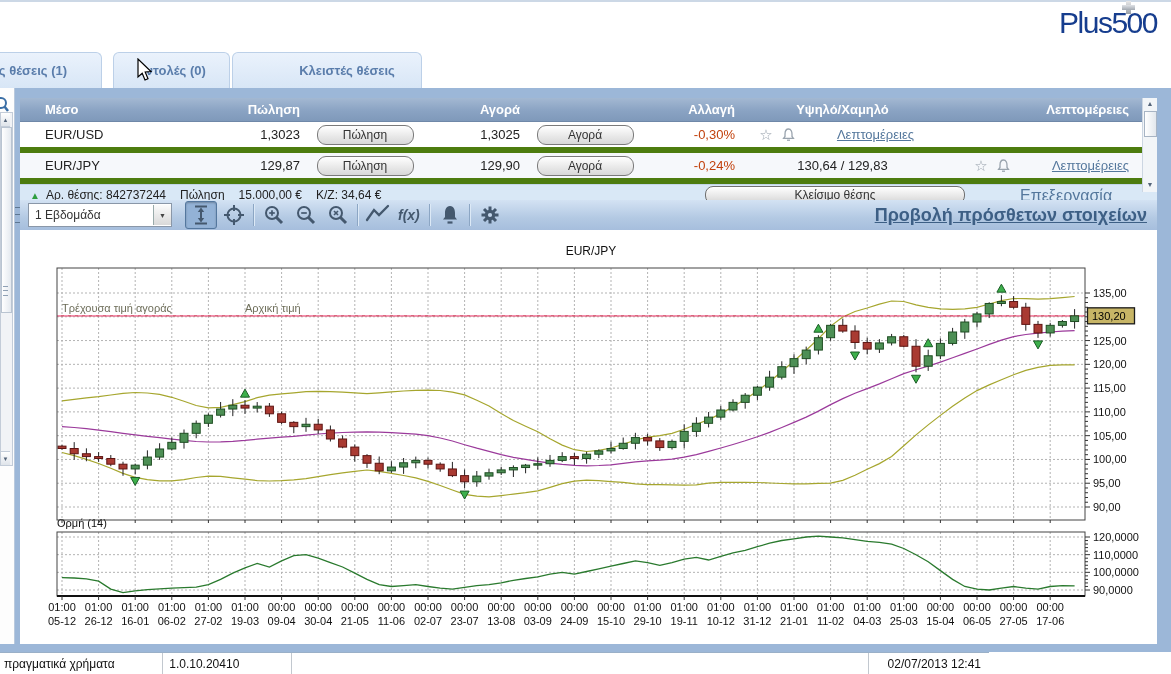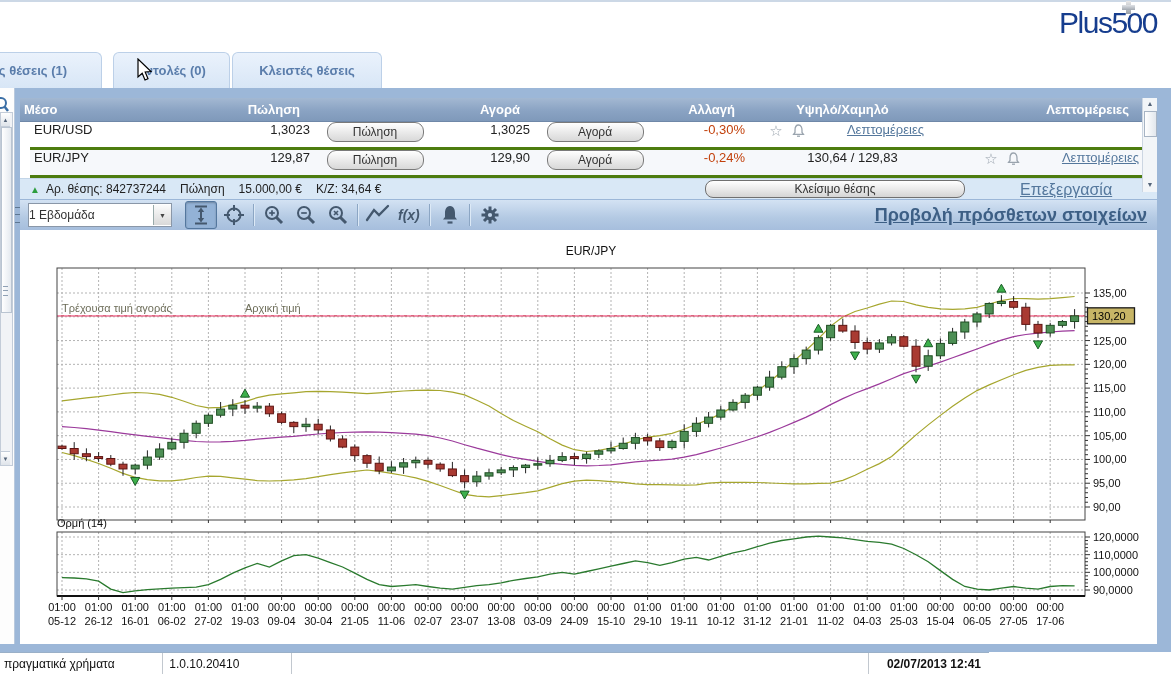--- a/index.html
+++ b/index.html
@@ -23,23 +23,23 @@
           display:flex;align-items:center;justify-content:center;font-size:6px;color:#55657a;}
   .sb-thumb{position:absolute;left:0;top:14px;width:9px;height:184px;background:linear-gradient(90deg,#ffffff,#e4e9ef);border:1px solid #b9c4d1;}
   .sb-grip{position:absolute;left:1px;top:158px;width:5px;height:8px;border-top:1px solid #8fa0b4;border-bottom:1px solid #8fa0b4;}
   .sb-grip:before{content:"";position:absolute;left:0;top:3px;width:5px;height:1px;background:#8fa0b4;}
   .sb-down{position:absolute;left:0;bottom:0;border-bottom:none;border-top:1px solid #c3ccd8;}
   .splitter-grip{left:15px;top:207px;width:5px;height:14px;border-top:1px solid #5d7792;border-bottom:1px solid #5d7792;}
   .splitter-grip:before{content:"";position:absolute;left:0;top:6px;width:5px;height:1px;background:#5d7792;}
   
   .tablewrap{left:20px;top:98px;width:1137px;height:94px;background:#fff;}
   .thead{display:flex;height:23px;background:linear-gradient(#a3b8d2,#8aa3c3 55%,#7f99ba);color:#fff;font-weight:bold;font-size:13px;align-items:center;border-bottom:1px solid #6f88a8;}
-  .trow{display:flex;height:25px;align-items:flex-start;font-size:13px;color:#222;border-bottom:3px solid #4d7c0f;margin-left:10px;}
+  .trow{display:flex;height:25px;align-items:center;font-size:13px;color:#222;border-bottom:6px solid #4d7c0f;}
   .trow.alt{background:#f6f8fb;}
-  .c1{width:190px;padding-left:4px;box-sizing:border-box;}
+  .c1{width:190px;padding-left:25px;box-sizing:border-box;}
   .c2{width:90px;text-align:right;}
   .c3{width:130px;text-align:center;}
   .c4{width:90px;text-align:right;}
   .c5{width:130px;text-align:center;}
   .c6{width:85px;text-align:right;color:#c2410c;}
   .c7{width:215px;text-align:center;}
   .c8{width:85px;display:flex;justify-content:center;gap:8px;align-items:center;}
   .c9{width:108px;text-align:right;padding-right:14px;box-sizing:border-box;}
   .hcell{color:#fff;}
   .btn{display:inline-block;width:95px;height:18px;line-height:18px;font-size:12px;color:#333;text-align:center;
@@ -52,21 +52,21 @@
   .close-btn{position:absolute;left:685px;top:1px;width:258px;height:16px;line-height:16px;font-size:12px;color:#333;text-align:center;
        background:linear-gradient(#ffffff,#e6e6e6 60%,#d5d5d5);border:1px solid #707070;border-radius:8px;cursor:pointer;}
   .edit-link{position:absolute;left:1000px;top:2px;}
   .tscroll{position:absolute;right:0;top:0;width:14px;height:94px;background:#f2f5f8;border-left:1px solid #ccd6e2;}
   .tscroll .up,.tscroll .down{position:absolute;left:1px;width:12px;height:12px;text-align:center;font-size:7px;color:#55657a;line-height:12px;}
   .tscroll .down{bottom:1px;}
   .tscroll .thumb{position:absolute;left:1px;top:13px;width:11px;height:24px;background:linear-gradient(90deg,#fff,#e2e7ed);border:1px solid #a7b4c4;}
   
   .toolbar{left:20px;top:200px;width:1137px;height:30px;background:linear-gradient(#d3e2f3,#b3c9e3 60%,#a6bedd);display:flex;align-items:center;}
   .dropdown{margin-left:8px;width:142px;height:22px;background:#fff;border:1px solid #8a97a8;display:flex;align-items:center;cursor:pointer;}
-  .dropdown .dd-text{flex:1;font-size:12px;color:#333;}
+  .dropdown .dd-text{flex:1;font-size:12px;color:#333;padding-left:6px;}
   .dropdown .dd-btn{width:17px;height:20px;background:linear-gradient(#fbfbfb,#d9d9d9);border-left:1px solid #9aa;display:flex;align-items:center;justify-content:center;font-size:7px;color:#444;}
   .tbtn{width:30px;height:26px;margin:0 1px;display:flex;align-items:center;justify-content:center;border-radius:3px;cursor:pointer;}
   .tbtn.pressed{background:#93b2d6;border:1px solid #54779e;box-shadow:inset 0 1px 2px rgba(0,0,0,.25);}
   .tsep{width:1px;height:22px;background:#8ca6c4;margin:0 3px;border-right:1px solid #dce9f6;}
   .toolbar .more{margin-left:auto;margin-right:10px;font-size:18px;color:#3d5f85;font-weight:bold;text-decoration:underline;cursor:pointer;}
   .ticon{stroke:#44586e;fill:none;stroke-width:2;}
   
   .chart{left:20px;top:230px;width:1137px;height:414px;background:#fff;}
   svg text{font-family:"Liberation Sans","DejaVu Sans",sans-serif;}
   
@@ -83,21 +83,21 @@
   <span>Plus500</span>
   <span class="logo-plus"></span>
 </div>
 
 <div class="abs tab" style="left:-42px;width:142px;">
   <span>ές θέσεις (1)</span>
 </div>
 <div class="abs tab" style="left:113px;width:115px;">
   <span>Εντολές (0)</span>
 </div>
-<div class="abs tab" style="left:232px;width:148px;">
+<div class="abs tab" style="left:232px;width:148px;padding-left:40px;">
   <span>Κλειστές θέσεις</span>
 </div>
 
 <div class="abs frame"></div>
 
 <div class="abs sidebar">
   <svg class="abs" style="left:-6px;top:8px;" width="16" height="18">
     <circle cx="7" cy="7" r="5" fill="none" stroke="#3a6ea5" stroke-width="2"></circle>
     <line x1="10.5" y1="10.5" x2="14" y2="15" stroke="#3a6ea5" stroke-width="2.5"></line>
   </svg>
@@ -710,18 +710,18 @@
       <line x1="1030.1999999999998" y1="366" x2="1030.1999999999998" y2="370" stroke="#333" stroke-width="1"></line>
       <text x="1030.1999999999998" y="381" text-anchor="middle" font-size="11" fill="#111">00:00</text>
       <text x="1030.1999999999998" y="395" text-anchor="middle" font-size="11" fill="#111">17-06</text>
     </svg>
 </div>
 
 <div class="abs statusbar">
   <div class="scell" style="width:193px;padding-left:4px;">πραγματικά χρήματα</div>
   <div class="scell" style="width:152px;padding-left:6px;text-align:center;">1.0.10.20410</div>
   <div class="scell" style="width:685px;"></div>
-  <div class="scell" style="width:141px;border-right:none;justify-content:flex-end;padding-right:8px;font-weight:bold;">02/07/2013 12:41</div>
+  <div class="scell" style="width:141px;border-right:none;justify-content:flex-end;padding-right:8px;">02/07/2013 12:41</div>
 </div>
 
 <svg class="abs cursor" style="left:135px;top:58px;" width="22" height="26">
   <path d="M3 1 L3 19 L7.2 15.2 L10 22 L13 20.7 L10.2 14 L16 13.6 Z" fill="#fff" stroke="#000" stroke-width="1.2"></path>
 </svg>
 
 </body></html>

